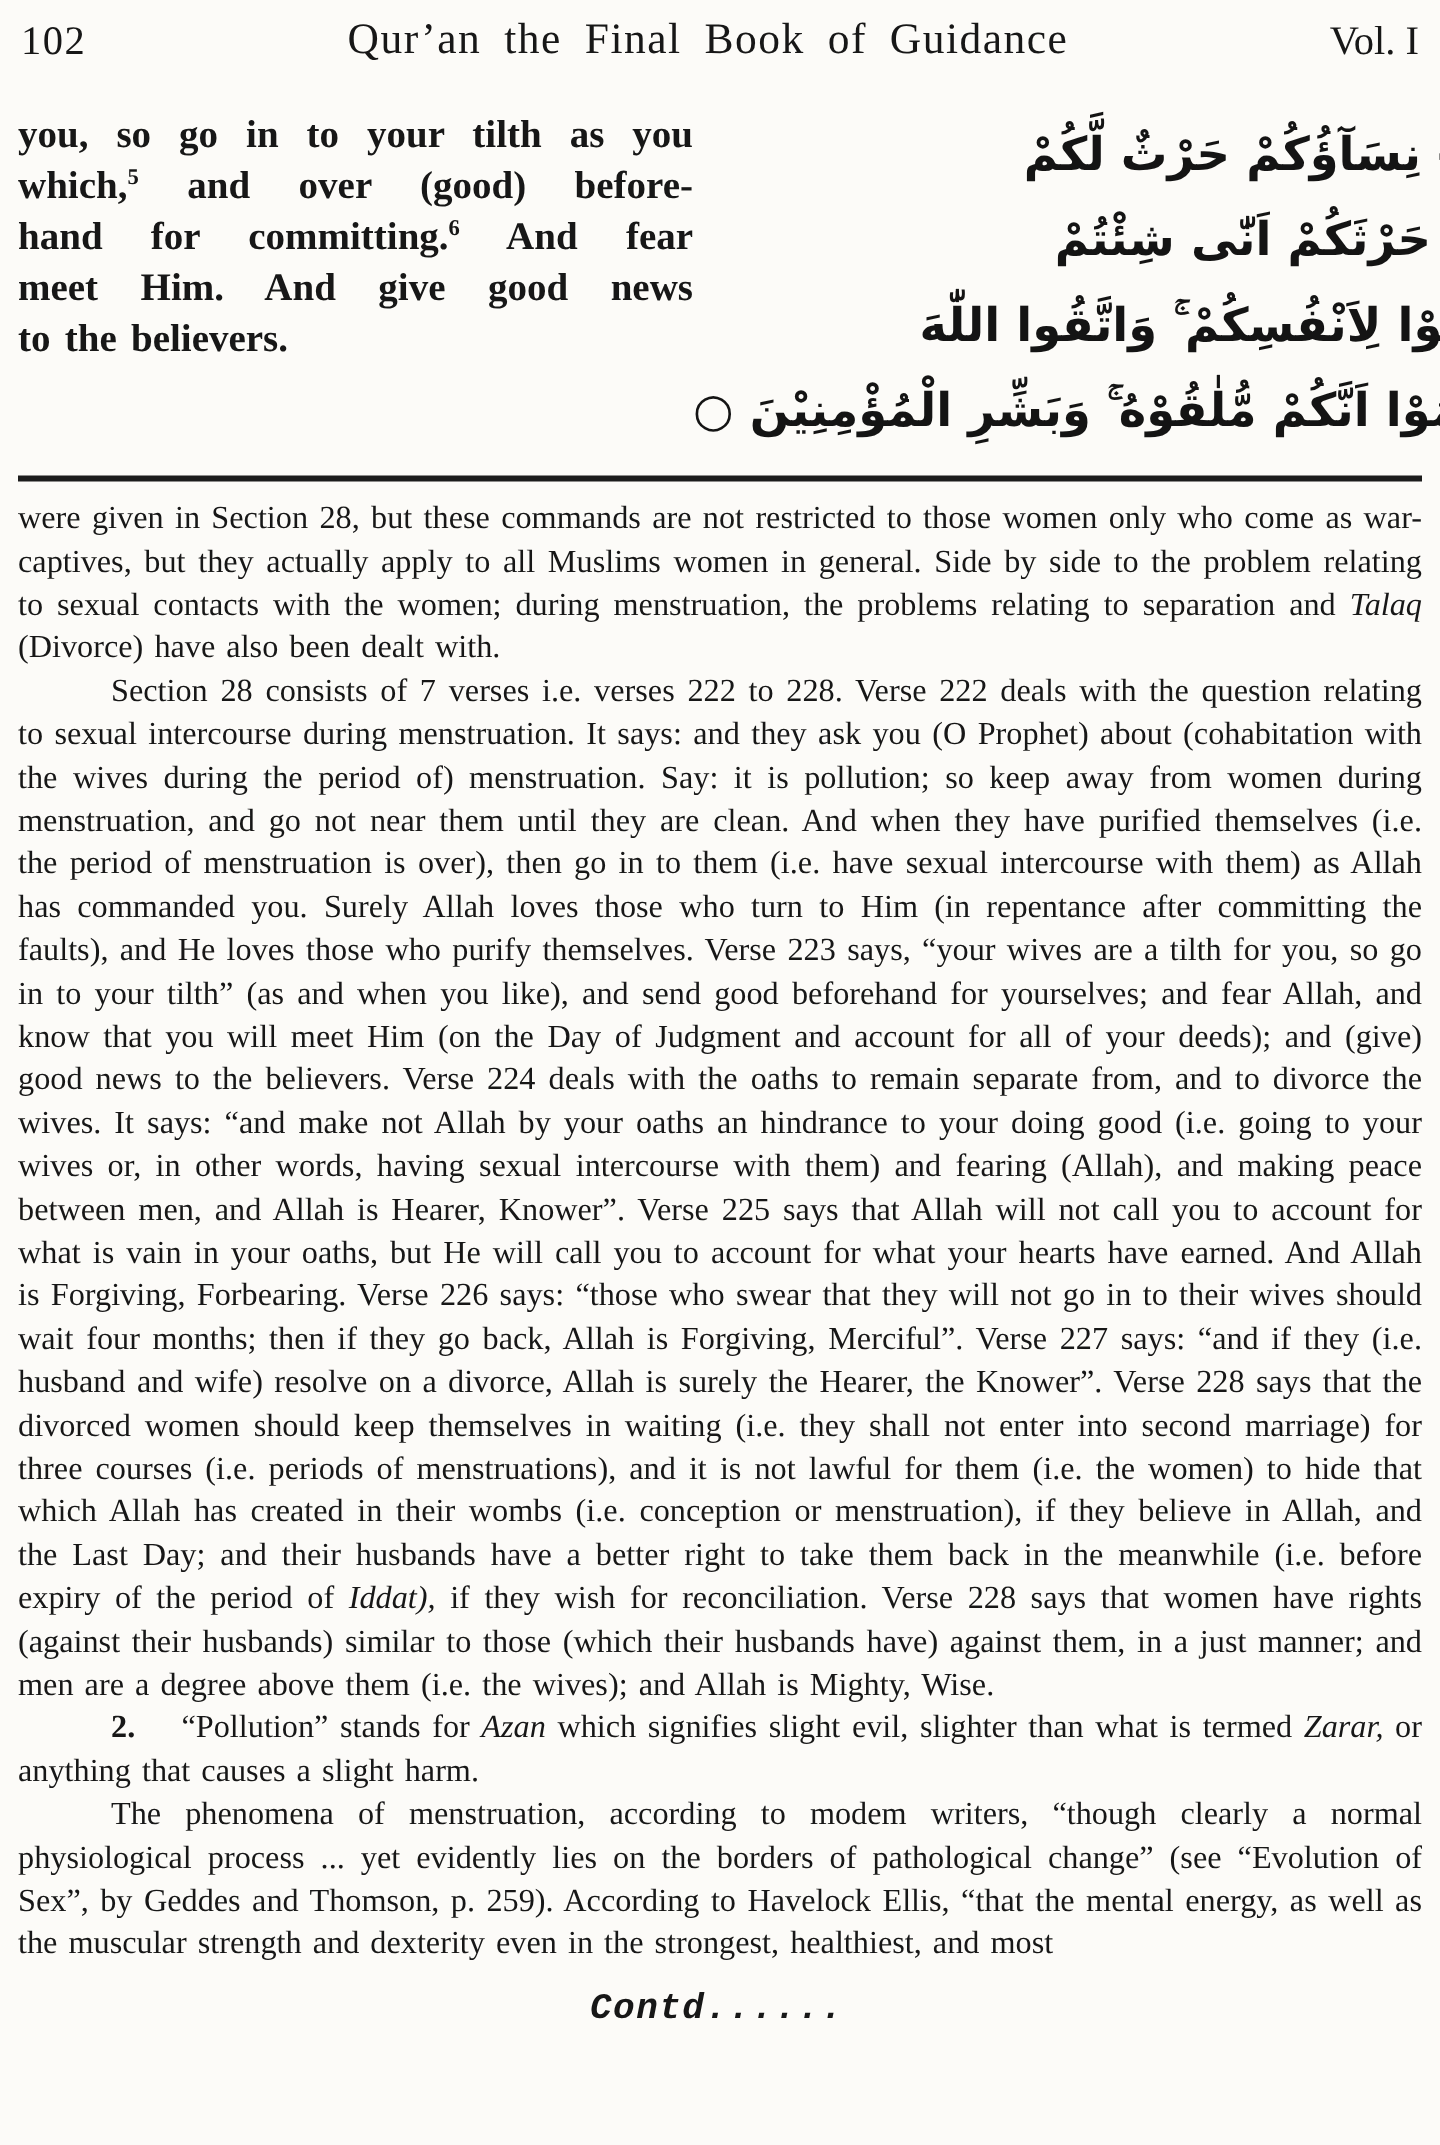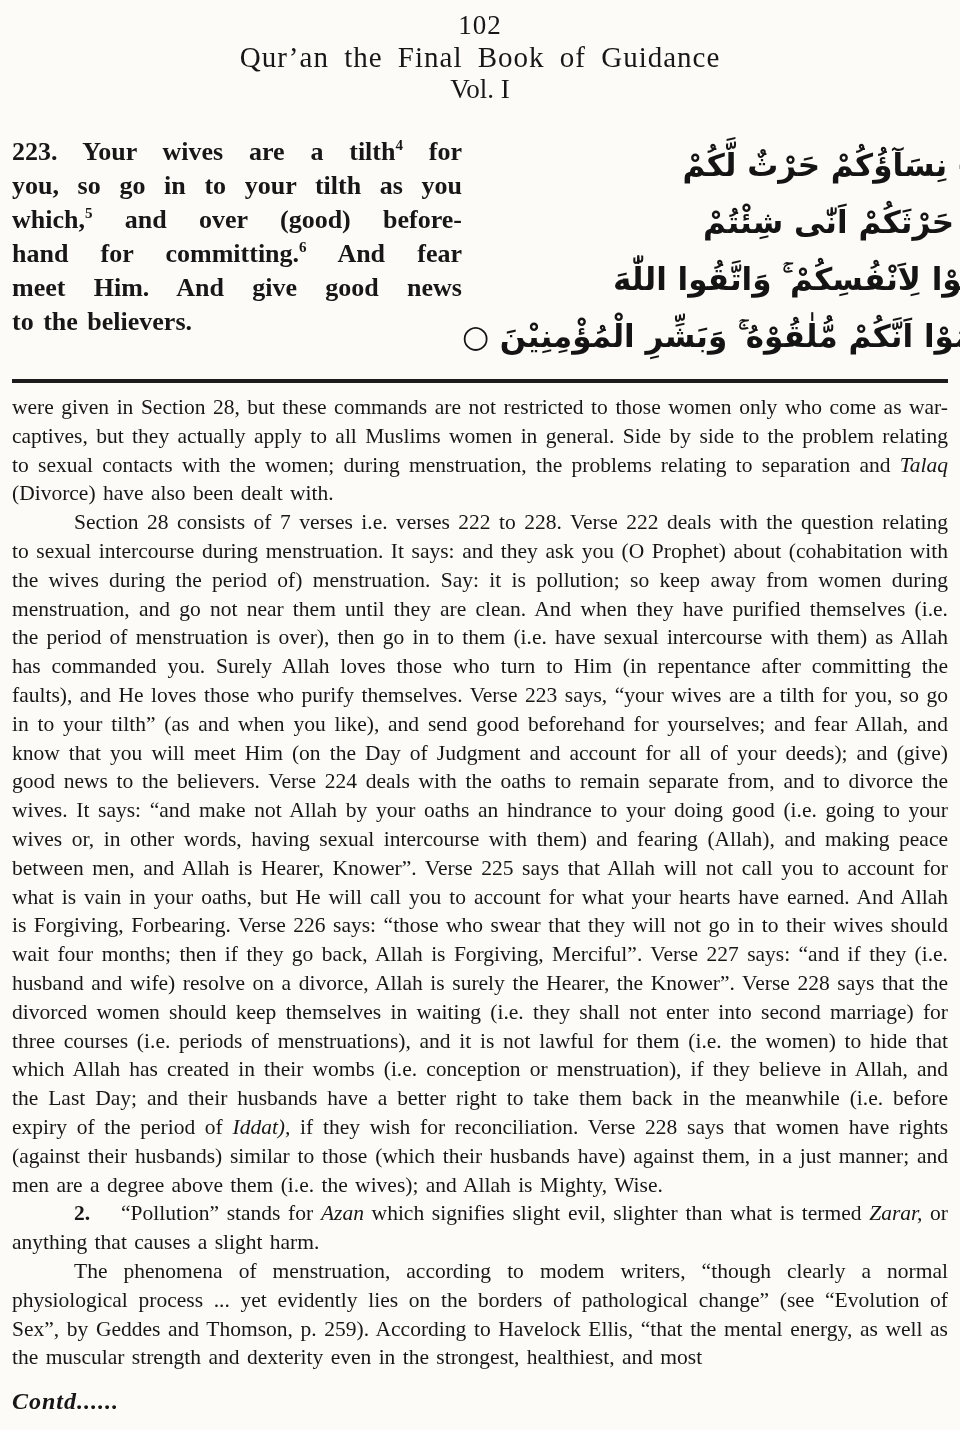--- a/index.html
+++ b/index.html
@@ -12,23 +12,22 @@
     color: #171717;
     font-family: "Liberation Serif", serif;
     box-sizing: border-box;
     padding: 8px 12px 0 12px;
     overflow: hidden;
   }
   
   .header {
     display: flex;
     justify-content: space-between;
-    align-items: center;
+    align-items: flex-end;
     padding: 2px 2px 0 2px;
-    flex-direction: column;
   }
   .page-num  { font-size: 27px; letter-spacing: 1px; }
   .book-title{ font-size: 29px; letter-spacing: 1px; word-spacing: 7px; }
   .volume    { font-size: 27px; }
 
   
   .verse-section {
     display: flex;
     margin-top: 30px;
     align-items: flex-start;
@@ -72,43 +71,43 @@
     text-align: justify;
     word-spacing: 2px;
   }
   .body-text p { margin: 0; }
   .body-text p.indent { text-indent: 62px; }
   .it { font-style: italic; }
   .bd { font-weight: bold; }
 
   
   .contd {
-    text-align: left;
+    text-align: center;
     font-weight: bold;
     font-style: italic;
     font-size: 24px;
     margin-top: 16px;
     padding-right: 4px;
     letter-spacing: 1px;
+    font-family: Liberation Mono, monospace;
   }
 </style>
 </head>
 <body>
 
 <div class="page">
 
   <div class="header">
     <span class="page-num">102</span>
     <span class="book-title">Qur’an the Final Book of Guidance</span>
     <span class="volume">Vol. I</span>
   </div>
 
   <div class="verse-section">
     <div class="verse-translation">
-        <div class="vline"><span>223.  Your wives are a tilth</span><sup>4</sup><span> for</span></div>
         <div class="vline"><span>you, so go in to your tilth as you</span></div>
         <div class="vline"><span>which,</span><sup>5</sup><span> and over (good) before-</span></div>
         <div class="vline"><span>hand for committing.</span><sup>6</sup><span> And fear</span></div>
         <div class="vline"><span>meet Him. And give good news</span></div>
         <div class="vline last"><span>to the believers.</span></div>
       </div>
     <div class="arabic-block">
         <div class="arabic-line">٢٢٣ - نِسَآؤُكُمْ حَرْثٌ لَّكُمْ</div>
         <div class="arabic-line">فَأْتُوْا حَرْثَكُمْ اَنّٰى شِئْتُمْ</div>
         <div class="arabic-line">وَقَدِّمُوْا لِاَنْفُسِكُمْ ۚ وَاتَّقُوا اللّٰهَ</div>

